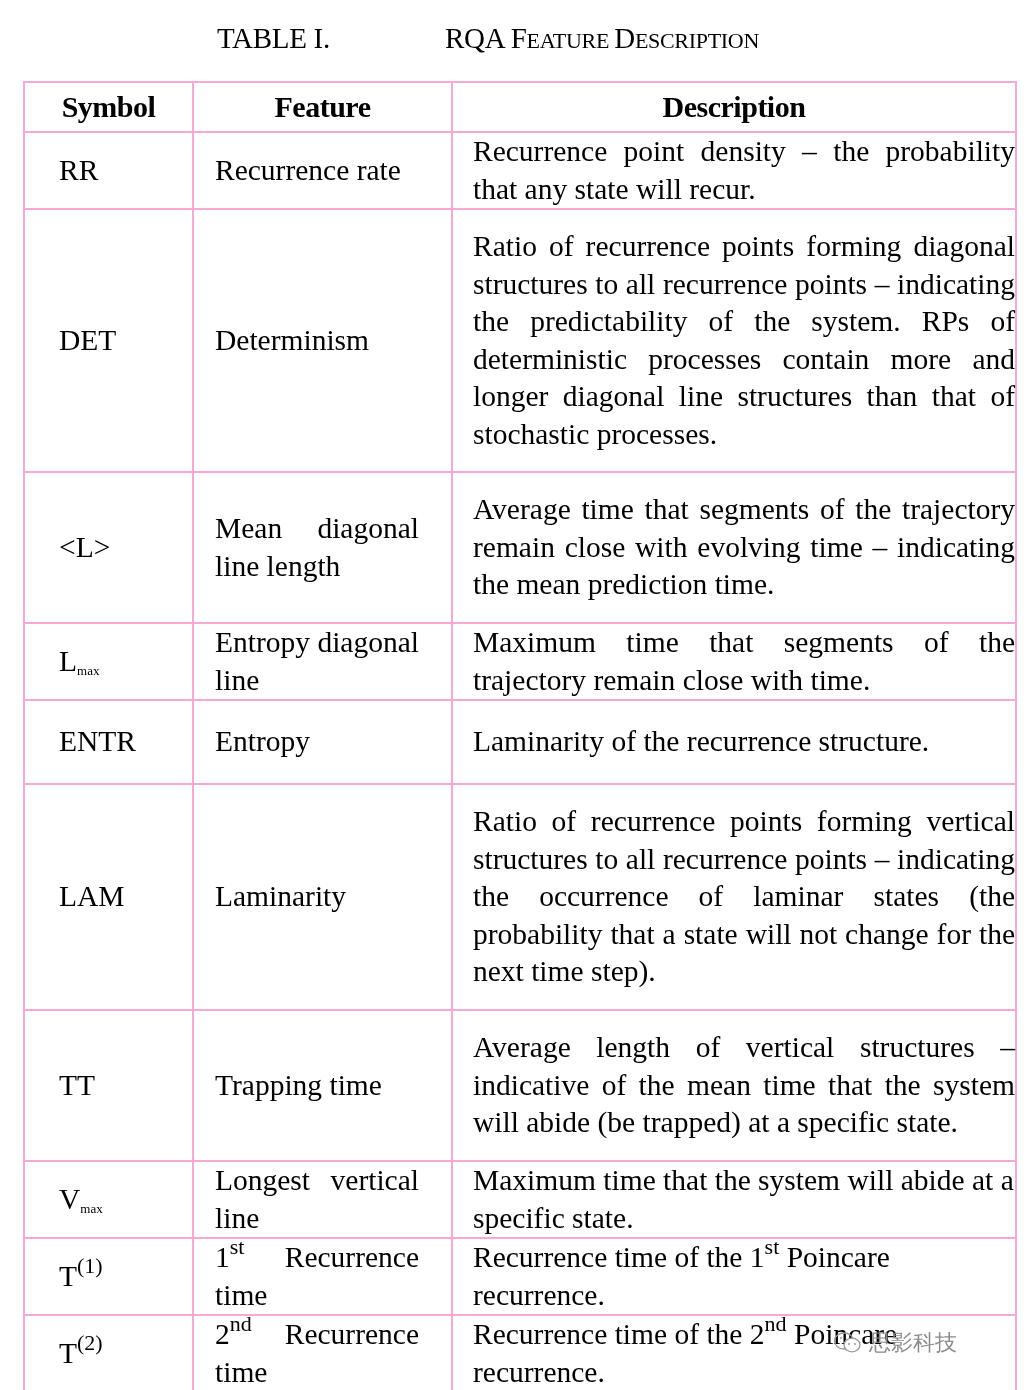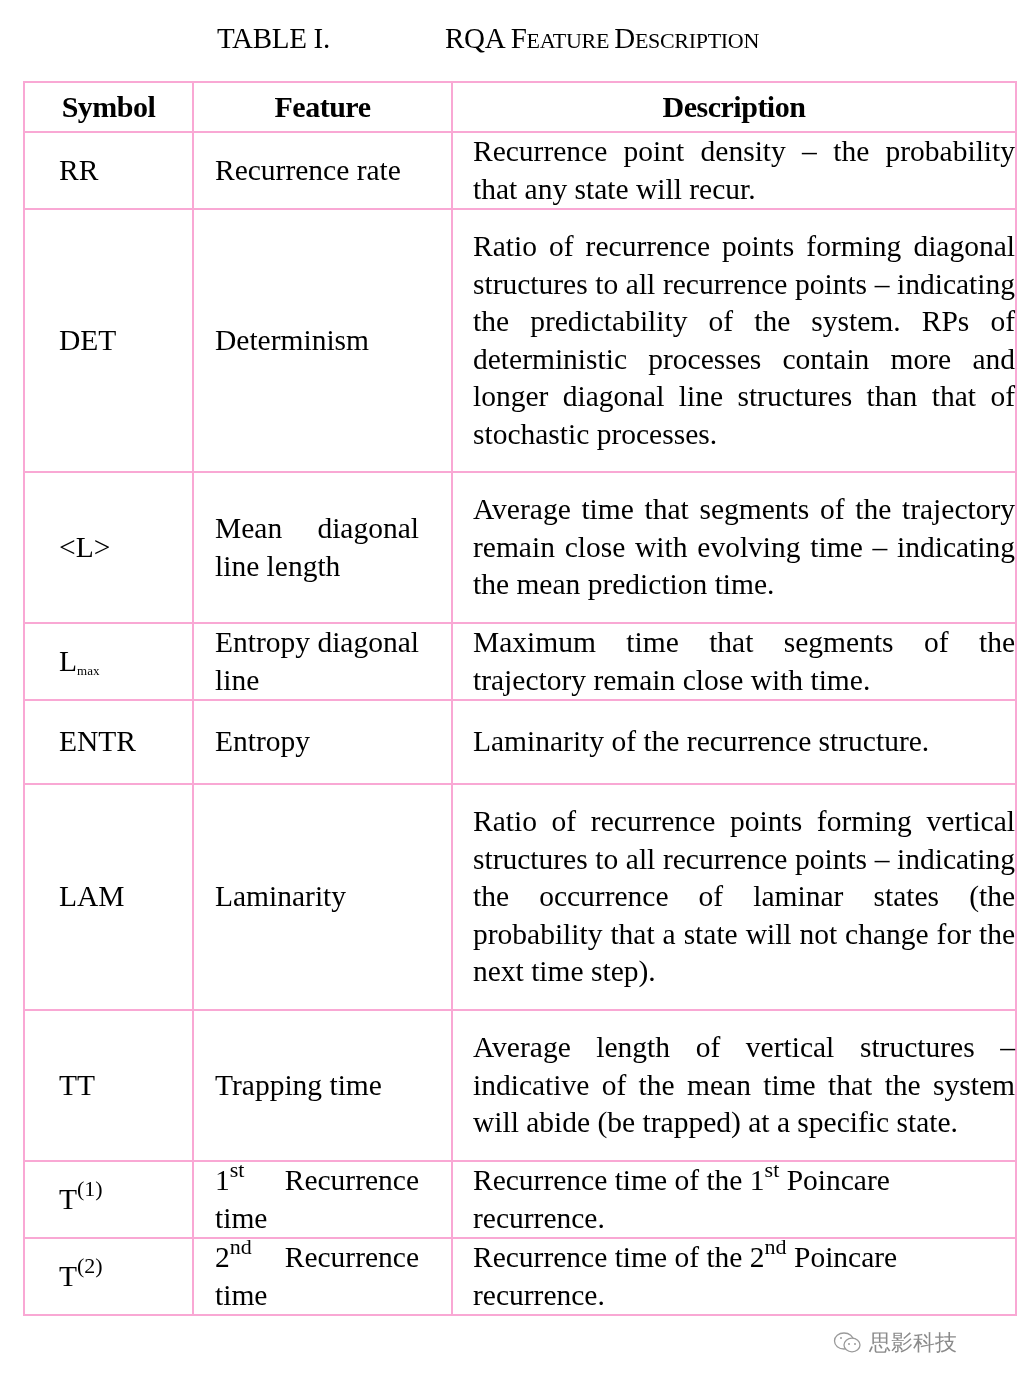--- a/index.html
+++ b/index.html
@@ -76,20 +76,25 @@
     <tr style="height:226px">
       <td class="sym">LAM</td>
       <td class="feat">Laminarity</td>
       <td class="desc">Ratio of recurrence points forming vertical structures to all recurrence points – indicating the occurrence of laminar states (the probability that a state will not change for the next time step).</td>
     </tr>
     <tr style="height:151px">
       <td class="sym">TT</td>
       <td class="feat">Trapping time</td>
       <td class="desc">Average length of vertical structures – indicative of the mean time that the system will abide (be trapped) at a specific state.</td>
     </tr>
+    <tr style="height:76px">
+      <td class="sym"><span>V</span><sub>max</sub></td>
+      <td class="feat">Longest vertical line</td>
+      <td class="desc nojust">Maximum time that the system will abide at a specific state.</td>
+    </tr>
     <tr style="height:75px">
       <td class="sym"><span>T</span><sup>(1)</sup></td>
       <td class="feat"><span>1</span><sup>st</sup><span> Recurrence time</span></td>
       <td class="desc nojust"><span>Recurrence time of the 1</span><sup>st</sup><span> Poincare recurrence.</span></td>
     </tr>
     <tr style="height:76px">
       <td class="sym"><span>T</span><sup>(2)</sup></td>
       <td class="feat"><span>2</span><sup>nd</sup><span> Recurrence time</span></td>
       <td class="desc nojust"><span>Recurrence time of the 2</span><sup>nd</sup><span> Poincare recurrence.</span></td>
     </tr>

